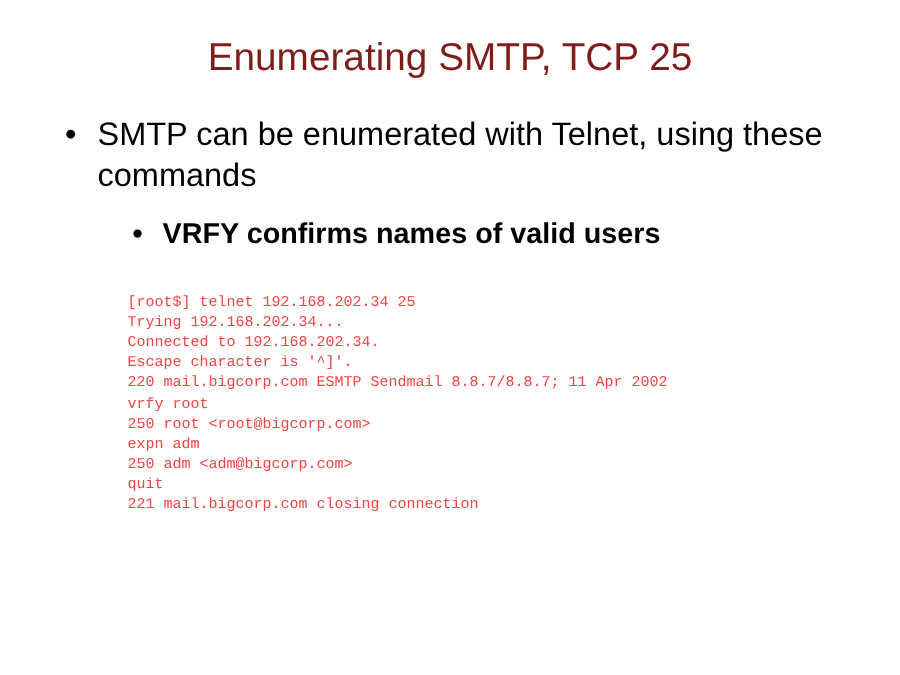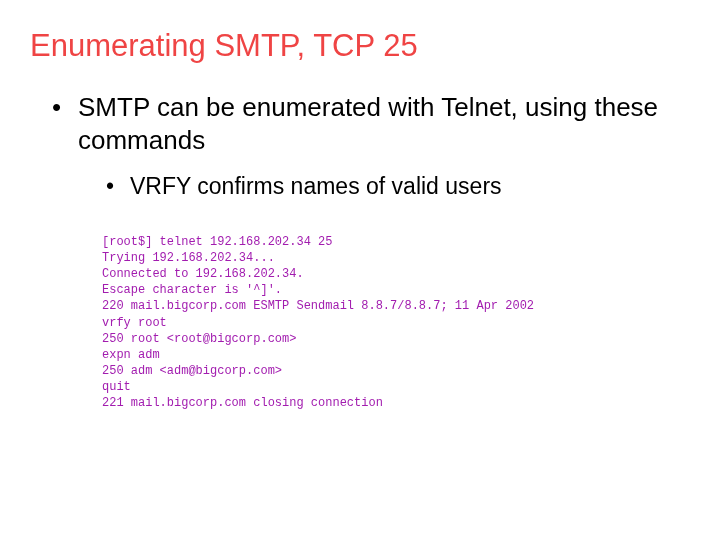--- a/index.html
+++ b/index.html
@@ -12,22 +12,23 @@
     color: #000;
   }
   .slide {
     box-sizing: border-box;
     width: 720px;
     height: 540px;
     padding: 20px 30px 10px 30px;
     position: relative;
   }
   .title {
+    text-align: center;
     font-size: 31px;
-    color: #ef4444;
+    color: #7f1d1d;
     margin: 8px 0 26px 0;
     font-weight: normal;
   }
   ul.level1 {
     list-style: none;
     margin: 0;
     padding: 0 0 0 18px;
   }
   ul.level1 > li {
     position: relative;
@@ -48,35 +49,36 @@
     list-style: none;
     margin: 14px 0 0 0;
     padding: 0 0 0 24px;
   }
   ul.level2 > li {
     position: relative;
     padding-left: 28px;
     font-size: 23px;
     line-height: 1.3;
     margin-bottom: 16px;
+    font-weight: bold;
   }
   ul.level2 > li::before {
     content: "•";
     position: absolute;
     left: 4px;
     top: 0;
     font-size: 23px;
   }
   .terminal {
     margin-left: 72px;
     margin-top: 2px;
     font-family: "Courier New", Courier, monospace;
     font-size: 12px;
     line-height: 1.35;
-    color: #a21caf;
+    color: #ef4444;
     white-space: pre;
   }
 </style>
 </head>
 <body>
 
 <div class="slide">
 
   <h1 class="title">Enumerating SMTP, TCP 25</h1>
 

